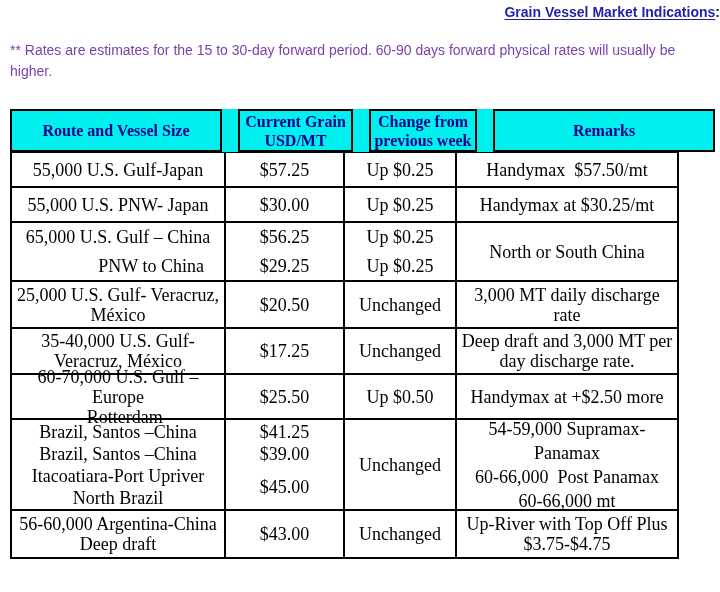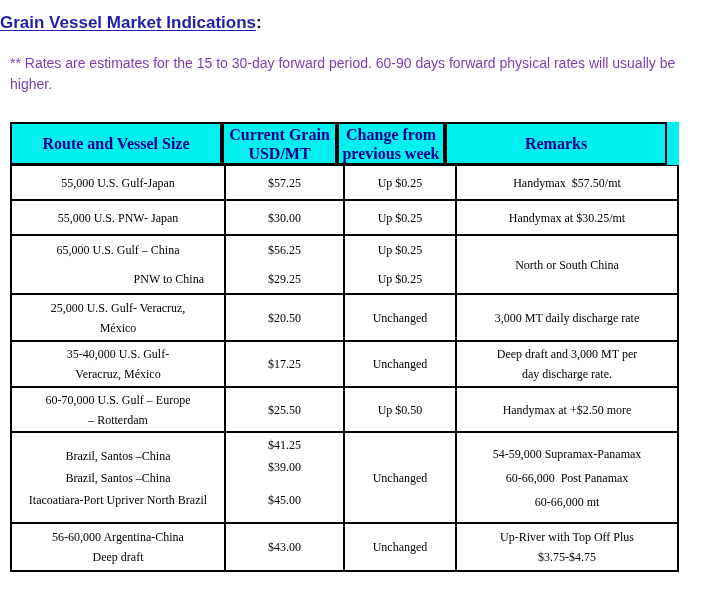--- a/index.html
+++ b/index.html
@@ -8,46 +8,46 @@
     --title-text:#1F1FA8;
     --note-text:#7B3FAF;
     --border:#000000;
     --body-text:#000000;
   }
   *{margin:0;padding:0;box-sizing:border-box;}
   html,body{width:720px;height:592px;background:#ffffff;overflow:hidden;}
   .page{width:720px;height:592px;background:#fff;}
 
   
-  .title-wrap{padding-top:13px;text-align:left;
-    font-family:"Liberation Sans","DejaVu Sans",sans-serif;font-size:17px;font-weight:bold;}
+  .title-wrap{padding-top:4px;text-align:right;
+    font-family:"Liberation Sans","DejaVu Sans",sans-serif;font-size:14px;font-weight:bold;}
   .title{color:var(--title-text);text-decoration:underline;text-underline-offset:2px;}
   .title-colon{color:#1a1a1a;}
 
   
   .note{margin:20px 8px 0 10px;width:702px;
     font-family:"Liberation Sans","DejaVu Sans",sans-serif;
     font-size:14px;line-height:21px;color:var(--note-text);}
 
   
   .vtable{width:669px;margin:27px 0 0 10px;
     font-family:"Liberation Serif","DejaVu Serif",serif;color:var(--body-text);}
 
-  .thead{display:grid;grid-template-columns:212px 115px 108px 222px;column-gap:0;
+  .thead{display:grid;grid-template-columns:212px 115px 108px 222px;column-gap:16px;
     background:var(--header-bg);}
   .hcell{height:43px;border:2px solid var(--border);background:var(--header-bg);
     display:flex;align-items:center;justify-content:center;text-align:center;
     color:var(--header-text);font-weight:bold;font-size:16px;line-height:19px;padding:0 2px;}
 
   .tbody{display:grid;grid-template-columns:214px 119px 112px 220px;
     grid-template-rows:35px 35px 59px 47px 46px 45px 91px 46px;
     border:2px solid var(--border);border-top:1px solid var(--border);background:#fff;}
   .bc{border-right:2px solid var(--border);border-bottom:2px solid var(--border);
     display:flex;flex-direction:column;align-items:center;justify-content:center;
-    text-align:center;font-size:12px;line-height:20px;padding:0 2px;white-space:pre-wrap;}
+    text-align:center;font-size:18px;line-height:20px;padding:0 2px;white-space:pre-wrap;}
   .colend{border-right:none;}
   .lastrow{border-bottom:none;}
   .around{justify-content:space-around;}
   .stretch{align-items:flex-start;}
   .ln{width:100%;}
   .t-right{text-align:right;padding-right:18px;}
   .lh22{line-height:22px;}
   .lh24{line-height:24px;}
   .h44{height:44px;display:flex;align-items:center;justify-content:center;}
 </style>

